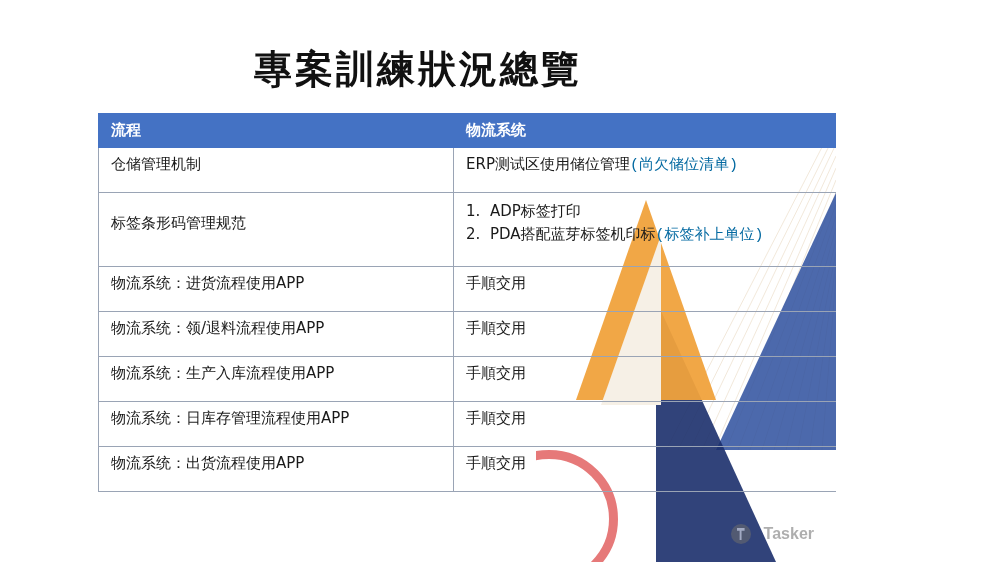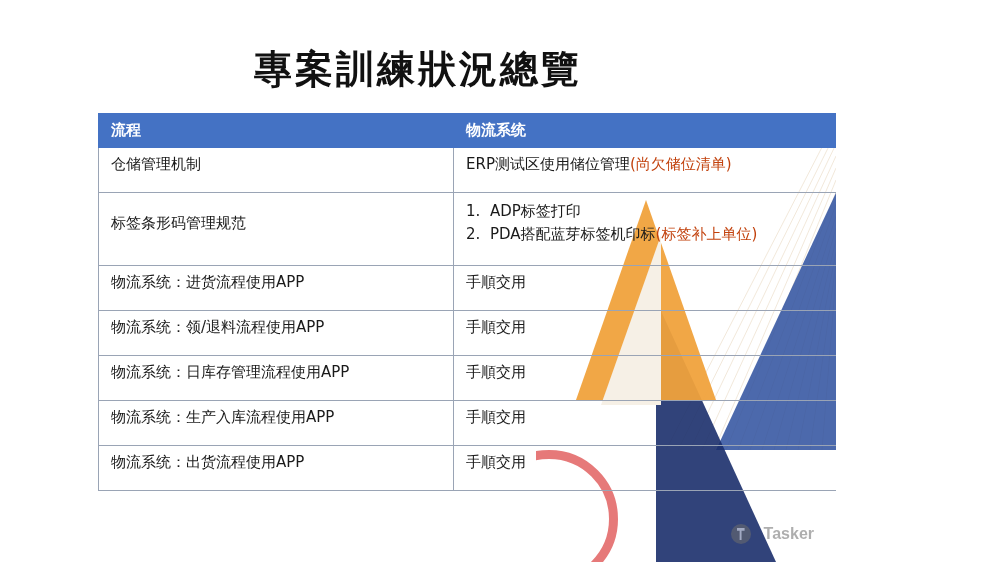--- a/index.html
+++ b/index.html
@@ -133,21 +133,22 @@
   table.main td {
     font-size: 15px;
     color: #1a1a1a;
     padding: 7px 10px 18px 12px;
     border: 1px solid #9aa4b5;
     vertical-align: middle;
     font-family: "DejaVu Sans", "Liberation Sans", sans-serif;
     background: transparent;
   }
   .red {
-    color: #c2410c;
+    color: #0369a1;
+    font-family: Liberation Mono, monospace;
   }
   .olist {
     margin: 0;
     padding: 0;
     list-style: none;
   }
   .olist li {
     display: flex;
     gap: 10px;
     line-height: 1.55;
@@ -258,25 +259,25 @@
         </tr>
         <tr>
           <td>物流系统：进货流程使用APP</td>
           <td>手順交用</td>
         </tr>
         <tr>
           <td>物流系统：领/退料流程使用APP</td>
           <td>手順交用</td>
         </tr>
         <tr>
+          <td>物流系统：生产入库流程使用APP</td>
+          <td>手順交用</td>
+        </tr>
+        <tr>
           <td>物流系统：日库存管理流程使用APP</td>
-          <td>手順交用</td>
-        </tr>
-        <tr>
-          <td>物流系统：生产入库流程使用APP</td>
           <td>手順交用</td>
         </tr>
         <tr>
           <td>物流系统：出货流程使用APP</td>
           <td>手順交用</td>
         </tr>
       </tbody>
     </table>
   </div>
 

